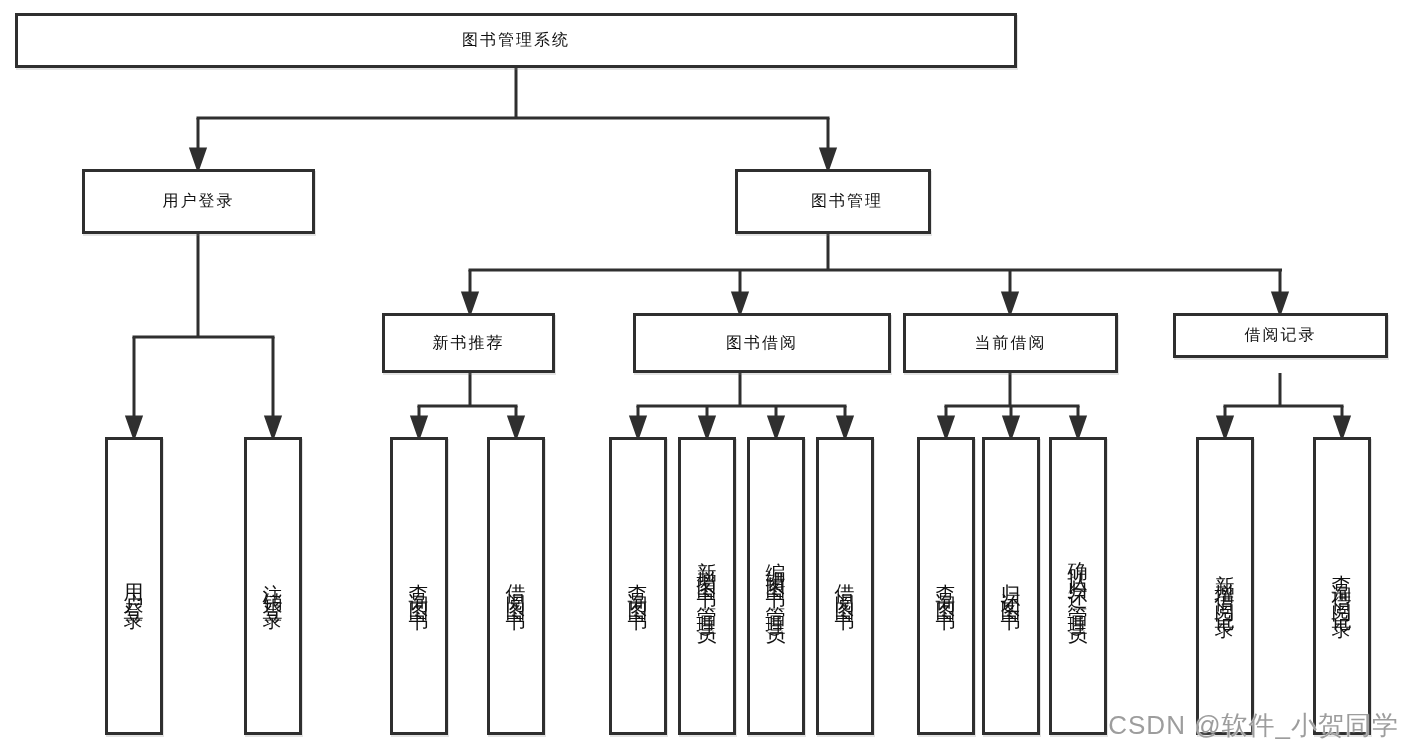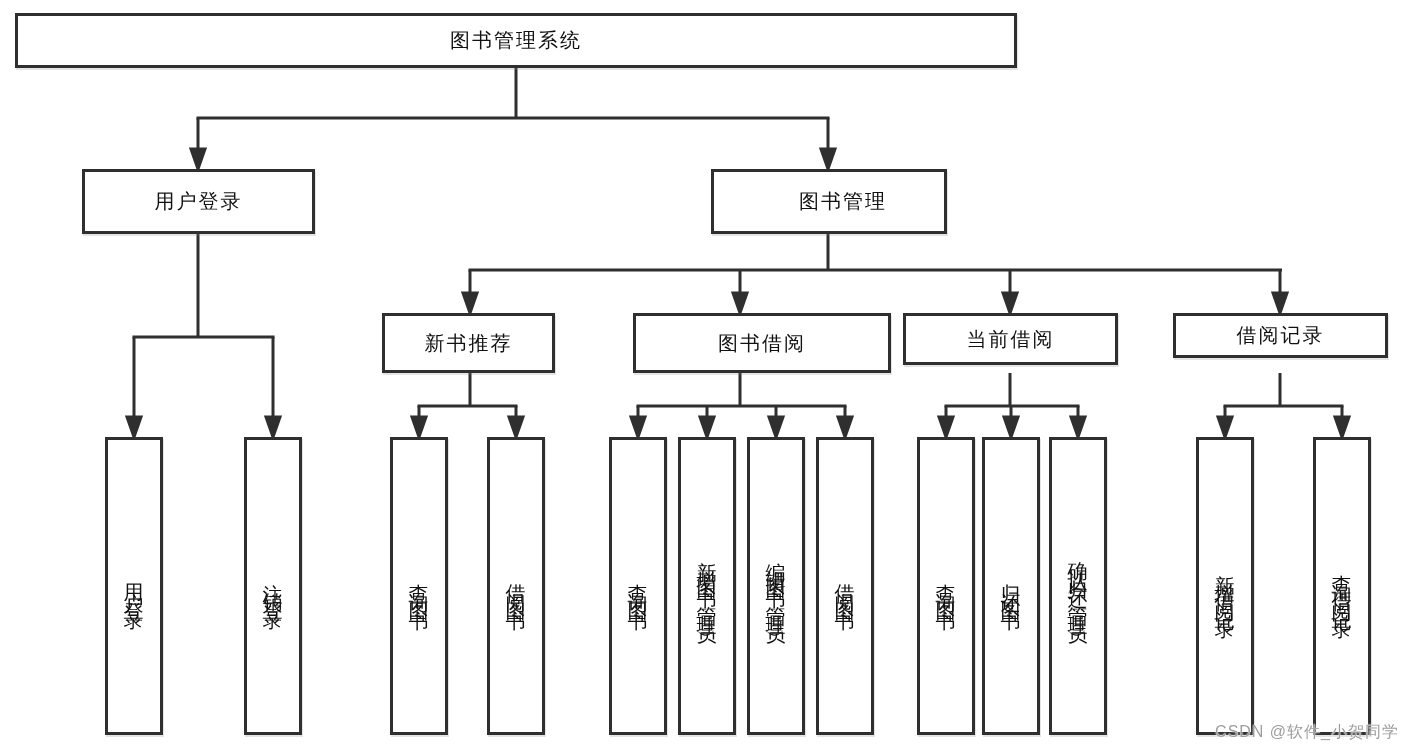--- a/index.html
+++ b/index.html
@@ -9,29 +9,29 @@
   }
   .connectors{position:absolute;left:0;top:0;z-index:1;}
   .ln{stroke:var(--line,#2f2f2f);stroke-width:3;fill:var(--line,#2f2f2f);}
   .node{
     position:absolute;box-sizing:border-box;background:#fff;
     border:3px solid var(--line,#2f2f2f);
     display:flex;align-items:center;justify-content:center;
     z-index:2;box-shadow:1px 2px 0 rgba(130,130,130,.22);
   }
   .htext{
-    font-size:20px;color:var(--text,#111111);letter-spacing:2px;white-space:nowrap;
+    font-size:16px;color:var(--text,#111111);letter-spacing:2px;white-space:nowrap;
   }
   .vtext{
     writing-mode:vertical-rl;text-orientation:upright;
     font-size:20px;color:var(--text,#111111);letter-spacing:9px;line-height:1;
   }
   .watermark{
     position:absolute;right:6px;bottom:4px;z-index:5;
-    font-size:16px;letter-spacing:1px;color:var(--wm,#9d9d9d);
+    font-size:26px;letter-spacing:1px;color:var(--wm,#9d9d9d);
     text-shadow:0 0 2px #ffffff,0 0 1px #ffffff;white-space:nowrap;
   }
 </style>
 </head>
 <body>
 
 <div class="stage">
 
   <svg class="connectors" width="1405" height="747" viewBox="0 0 1405 747" aria-hidden="true">
     <g class="ln">
@@ -97,38 +97,38 @@
     </g>
   </svg>
 
   <div class="node" style="left:15px;top:13px;width:1002px;height:55px;">
     <span class="htext">图书管理系统</span>
   </div>
 
   <div class="node" style="left:82px;top:169px;width:233px;height:65px;">
     <span class="htext">用户登录</span>
   </div>
-  <div class="node" style="left:711px;top:169px;width:236px;height:65px;padding-left:28px;">
+  <div class="node" style="left:735px;top:169px;width:196px;height:65px;padding-left:28px;">
     <span class="htext">图书管理</span>
   </div>
 
   <div class="node" style="left:105px;top:437px;width:58px;height:298px;">
     <span class="vtext">用户登录</span>
   </div>
   <div class="node" style="left:244px;top:437px;width:58px;height:298px;">
     <span class="vtext">注销登录</span>
   </div>
 
   <div class="node" style="left:382px;top:313px;width:173px;height:60px;">
     <span class="htext">新书推荐</span>
   </div>
   <div class="node" style="left:633px;top:313px;width:258px;height:60px;">
     <span class="htext">图书借阅</span>
   </div>
-  <div class="node" style="left:903px;top:313px;width:215px;height:52px;font-family:Liberation Serif, serif;">
+  <div class="node" style="left:903px;top:313px;width:215px;height:60px;font-family:Liberation Serif, serif;">
     <span class="htext">当前借阅</span>
   </div>
   <div class="node" style="left:1173px;top:313px;width:215px;height:45px;">
     <span class="htext">借阅记录</span>
   </div>
 
   <div class="node" style="left:390px;top:437px;width:58px;height:298px;">
     <span class="vtext">查询图书</span>
   </div>
   <div class="node" style="left:487px;top:437px;width:58px;height:298px;">

